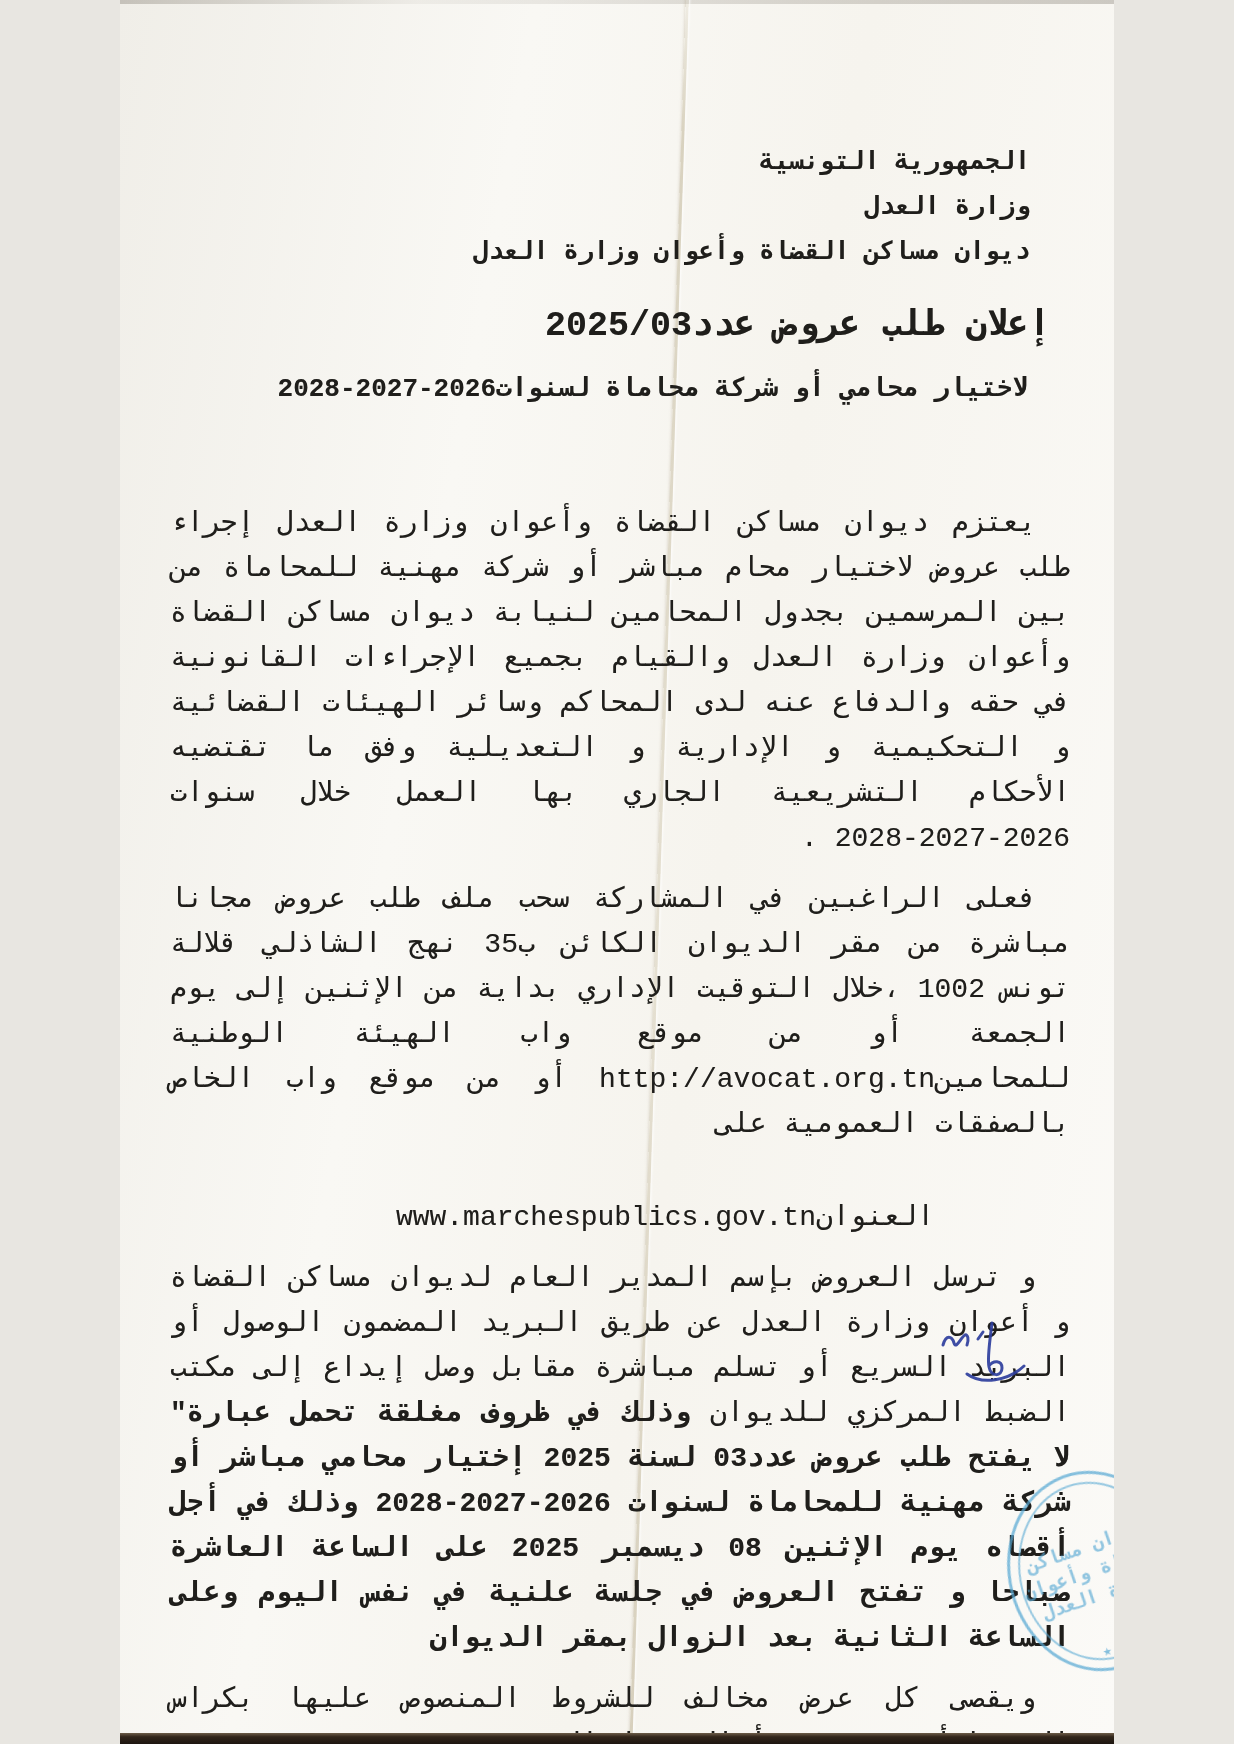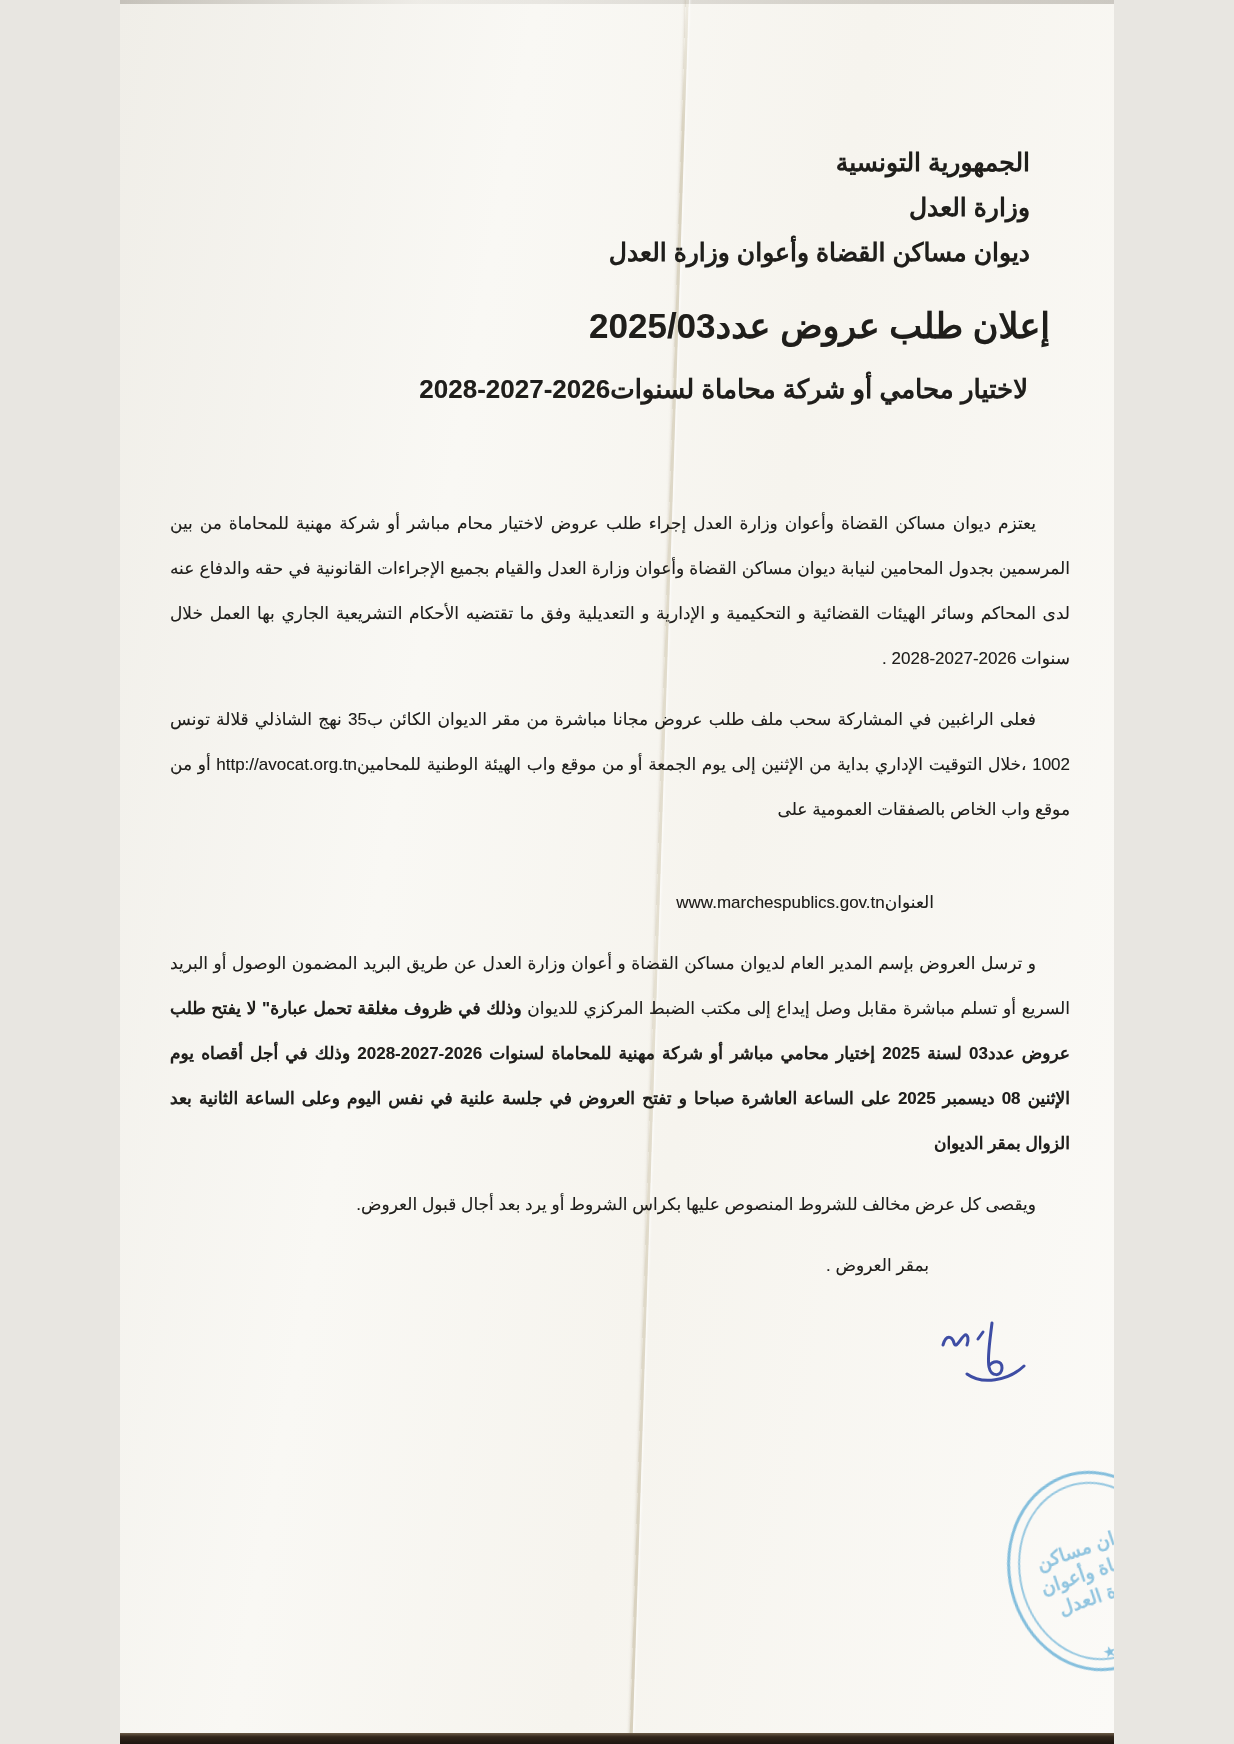--- a/index.html
+++ b/index.html
@@ -2,21 +2,21 @@
 <html lang="ar" style="--ink: #1f1e1b; --stamp: #58a9d4; --sig: #2f3f9e; --paper: #f7f5f0;"><head>
 <meta charset="utf-8">
 <style>
   html,body{margin:0;padding:0;background:#e8e6e1;}
   .scan{
     position:relative;
     width:994px;height:1744px;
     margin:0 auto;
     overflow:hidden;
     direction:rtl;
-    font-family:Liberation Sans, sans-serif;
+    font-family:Liberation Mono, monospace;
     color:var(--ink,#1f1e1b);
     background:linear-gradient(100deg,#f0eee8 0%,#f9f8f4 32%,#f6f4ee 58%,#fbfaf7 100%);
   }
   .top-edge{
     position:absolute;top:0;left:0;width:100%;height:4px;
     background:linear-gradient(to right,rgba(100,92,80,.30),rgba(130,122,108,.08) 30%,rgba(100,92,80,.22) 68%,rgba(90,82,70,.28));
   }
   .bottom-edge{
     position:absolute;bottom:0;left:0;width:100%;height:11px;
     background:linear-gradient(to top,#1d1610,#32261b 65%,#6d5d49);
@@ -35,21 +35,21 @@
   }
   .title{
     margin-top:30px;text-align:right;font-weight:bold;font-size:35px;line-height:42px;
     transform:translateX(-20px);
   }
   .subtitle{
     margin-top:22px;text-align:right;font-weight:bold;font-size:26px;line-height:40px;
     transform:translateX(-42px);
   }
   .para{
-    font-size:17px;line-height:45px;text-align:justify;text-indent:34px;
+    font-size:28px;line-height:45px;text-align:justify;text-indent:34px;
     margin:16px 0 0 0;
   }
   .para.p1{margin-top:92px;}
   .lastline{display:block;text-indent:0;text-align:right;}
   .pr136{padding-right:136px;margin-top:48px;}
   .pr141{padding-right:141px;}
   b{font-weight:bold;}
   .signature{
     position:absolute;left:816px;top:1318px;width:94px;height:76px;
     color:var(--sig,#2f3f9e);opacity:.92;

